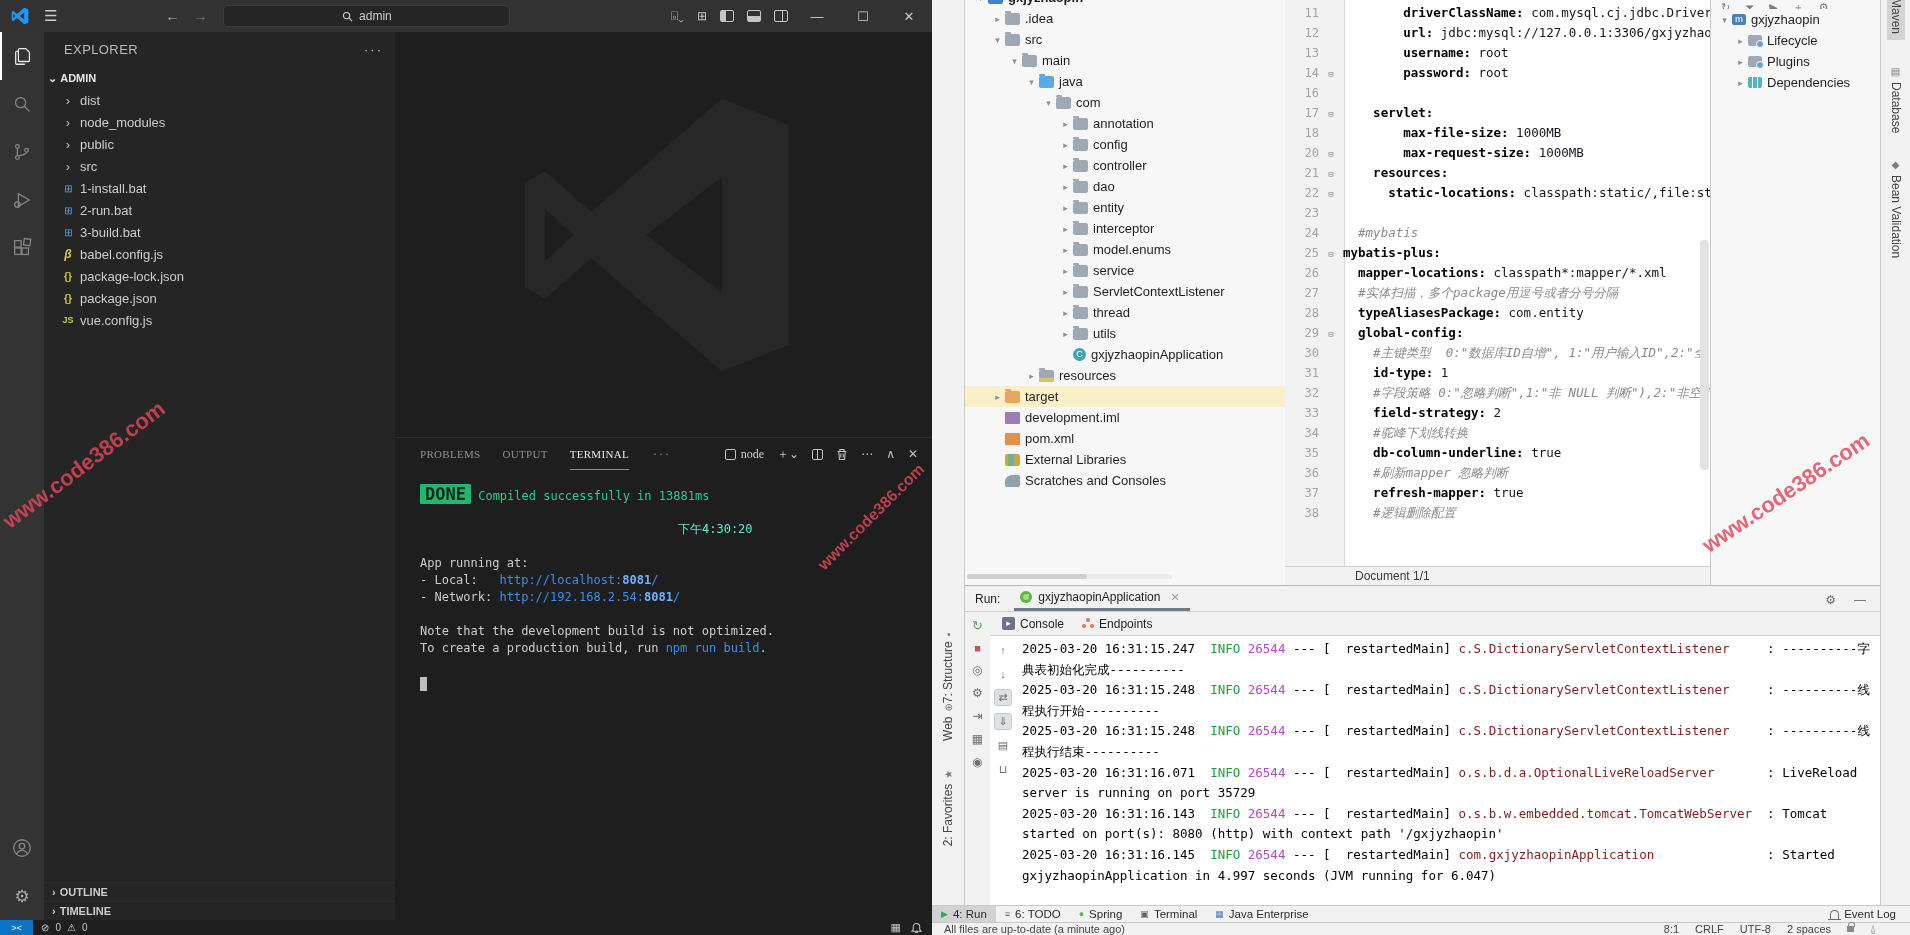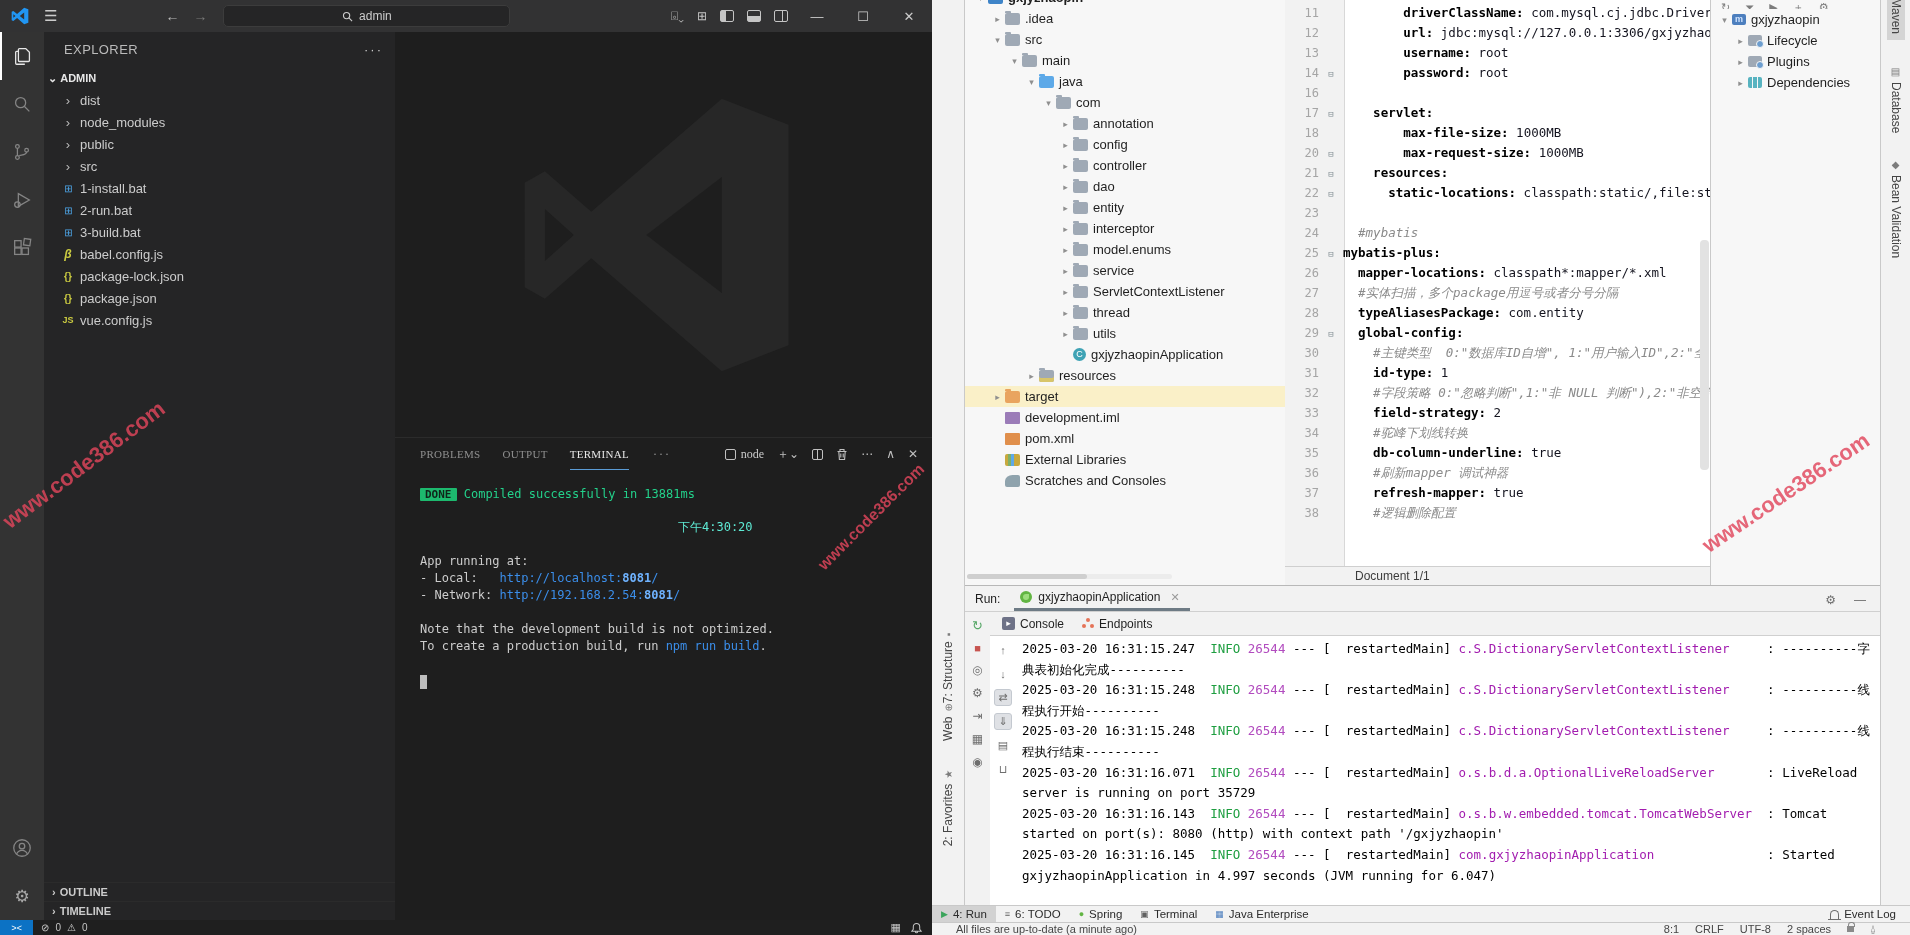--- a/index.html
+++ b/index.html
@@ -51,21 +51,21 @@
   .vs-panel { position:absolute; left:0; top:405px; right:0; bottom:0; border-top:1px solid #2b2b2b; }
   .panel-header { height:32px; display:flex; align-items:center; padding-left:25px;font-family:Liberation Serif, serif; }
   .ptab { font-size:11px; letter-spacing:.3px; color:#8f8f8f; margin-right:22px; height:32px; display:flex; align-items:center; cursor:pointer; }
   .ptab.active { color:#e7e7e7; border-bottom:1px solid #5a9bd5; }
   .panel-more { color:#9a9a9a; letter-spacing:2px; margin-left:2px; font-size:12px; }
   .panel-right { margin-left:auto; display:flex; align-items:center; gap:13px; margin-right:14px; color:#c0c0c0; font-size:12px; }
   .shell-chip { display:flex; align-items:center; gap:5px; font-size:12px; color:#cccccc; }
   .micro-box { width:11px; height:11px; border:1px solid #c0c0c0; border-radius:2px; display:inline-block; position:relative; }
   .micro-box.split::before { content:""; position:absolute; left:4px; top:0; bottom:0; width:1px; background:#c0c0c0; }
   .terminal { padding:16px 0 0 25px; font-family:"DejaVu Sans Mono", monospace; font-size:12px; line-height:17px; color:#cccccc; white-space:pre-wrap; }
-  .done-badge { background:#1db96e; color:#10241a; padding:0 5px; font-size:11px; font-weight:bold; border-radius:1px; }
+  .done-badge { background:#1db96e; color:#10241a; padding:0 5px; font-size:17px; font-weight:bold; border-radius:1px; }
   .t-green { color:#23d18b; }
   .t-time { color:#5eead4; display:block; margin:16px 3px 0 258px; }
   .t-link { color:#3b8eea; }
   .t-link b { color:#6fb3ff; }
   .t-gap { height:17px; }
   .t-cursor { display:inline-block; width:7px; height:14px; background:#bdbdbd; margin-top:3px; }
 
   .vs-statusbar { position:absolute; left:0; bottom:0; width:932px; height:15px; background:#1f1f1f; display:flex; align-items:center; font-size:10px; color:#c5c5c5; }
   .remote-chip { width:33px; height:15px; background:#0c72c4; color:#ffffff; display:flex; align-items:center; justify-content:center; font-size:9px; font-style:italic; }
   .sb-problems { margin-left:8px; display:flex; gap:6px; align-items:center; }
@@ -146,35 +146,35 @@
   .console-ico { width:13px; height:13px; background:#6e7287; border-radius:2px; position:relative; display:inline-block; margin-right:5px; vertical-align:-2px; }
   .console-ico::after { content:"▸"; position:absolute; inset:0; color:#fff; font-size:9px; line-height:13px; text-align:center; }
   .endp-ico { display:inline-block; width:12px; height:10px; position:relative; margin-right:5px; }
   .endp-ico::before { content:""; position:absolute; left:4px; top:0; width:4px; height:4px; border-radius:50%; background:#e57358; box-shadow:-4px 6px 0 #e57358, 4px 6px 0 #e57358; }
   .console-wrap { flex:1; background:#ffffff; border-top:1px solid #d0d0d0; display:flex; overflow:hidden; }
   .console-gutter { width:26px; display:flex; flex-direction:column; align-items:center; padding-top:5px; gap:7px; font-size:11px; color:#6e6e6e; }
   .cg-btn { width:18px; height:17px; display:flex; align-items:center; justify-content:center; border-radius:3px; }
   .cg-btn.on { background:#dfe1e5; border:1px solid #c4c9d0; }
   .log { flex:1; font-family:"DejaVu Sans Mono", monospace; font-size:12.5px; line-height:20.6px; color:#000; padding:3px 0 0 6px; overflow:hidden; }
   .lrow { white-space:pre-wrap; word-break:break-word; }
-  .ll { color:#1e9e40; } .lp { color:#b24cbf; } .lg { color:#a21caf; }
+  .ll { color:#1e9e40; } .lp { color:#b24cbf; } .lg { color:#7f1d1d; }
 
   .ij-bottombar { position:absolute; left:0; top:905px; width:978px; height:17px; background:#f2f2f2; border-top:1px solid #c9c9c9; display:flex; align-items:center; font-size:11.5px; color:#2b2b2b; }
   .btab { display:flex; align-items:center; gap:5px; padding:0 9px; height:17px; cursor:pointer; }
   .btab.sel { background:#d2d2d2; }
   .btab .g { font-size:9px; color:#616161; }
   .btab .g.run { color:#3ba45b; }
   .btab .g.spring { color:#62b543; }
   .btab .g.jee { color:#4d7fbe; }
   .event-log { margin-left:auto; margin-right:14px; display:flex; align-items:center; gap:5px; }
   .bell { width:9px; height:9px; border:1px solid #6e6e6e; border-radius:50% 50% 0 0; border-bottom:none; position:relative; }
   .bell::after { content:""; position:absolute; left:-3px; bottom:-1px; width:13px; height:1px; background:#6e6e6e; }
 
   .ij-statusbar { position:absolute; left:0; top:922px; width:978px; height:13px; background:#f2f2f2; border-top:1px solid #c9c9c9; display:flex; align-items:center; font-size:11px; color:#454545; }
-  .ij-status-left { margin-left:24px;text-align:center; }
+  .ij-status-left { margin-left:12px;text-align:center; }
   .ij-status-right { margin-left:auto; display:flex; gap:16px; margin-right:34px; align-items:center; }
   .lock-g { width:7px; height:6px; background:#8a8a8a; position:relative; display:inline-block; }
   .lock-g::before { content:""; position:absolute; left:1px; top:-4px; width:5px; height:4px; border:1px solid #8a8a8a; border-bottom:none; border-radius:3px 3px 0 0; }
 
   
   .wm { position:absolute; font-weight:bold; color:rgba(225,70,92,.82); z-index:60; white-space:nowrap; pointer-events:none; }
   .wm1 { left:-14px; top:452px; font-size:22px; transform:rotate(-37deg); }
   .wm2 { left:800px; top:508px; font-size:16px; transform:rotate(-45deg); }
   .wm3 { left:1688px; top:480px; font-size:22px; transform:rotate(-34deg); }
 </style>
@@ -609,21 +609,21 @@
           <div class="eline"><span class="ln">31</span><span class="fold"></span><span class="ek">    id-type:</span><span class="ev"> 1</span><span class="ec"></span></div>
 
           <div class="eline"><span class="ln">32</span><span class="fold"></span><span class="ek"></span><span class="ev"></span><span class="ec">    #字段策略 0:"忽略判断",1:"非 NULL 判断"),2:"非空判</span></div>
 
           <div class="eline"><span class="ln">33</span><span class="fold"></span><span class="ek">    field-strategy:</span><span class="ev"> 2</span><span class="ec"></span></div>
 
           <div class="eline"><span class="ln">34</span><span class="fold"></span><span class="ek"></span><span class="ev"></span><span class="ec">    #驼峰下划线转换</span></div>
 
           <div class="eline"><span class="ln">35</span><span class="fold"></span><span class="ek">    db-column-underline:</span><span class="ev"> true</span><span class="ec"></span></div>
 
-          <div class="eline"><span class="ln">36</span><span class="fold"></span><span class="ek"></span><span class="ev"></span><span class="ec">    #刷新mapper 调试神器</span></div>
+          <div class="eline"><span class="ln">36</span><span class="fold"></span><span class="ek"></span><span class="ev"></span><span class="ec">    #刷新mapper 忽略判断</span></div>
 
           <div class="eline"><span class="ln">37</span><span class="fold"></span><span class="ek">    refresh-mapper:</span><span class="ev"> true</span><span class="ec"></span></div>
 
           <div class="eline"><span class="ln">38</span><span class="fold"></span><span class="ek"></span><span class="ev"></span><span class="ec">    #逻辑删除配置</span></div>
         </div>
       <div class="ed-scroll"></div>
       <div class="docbar">
           <span>Document 1/1</span>
         </div>
     </div>

